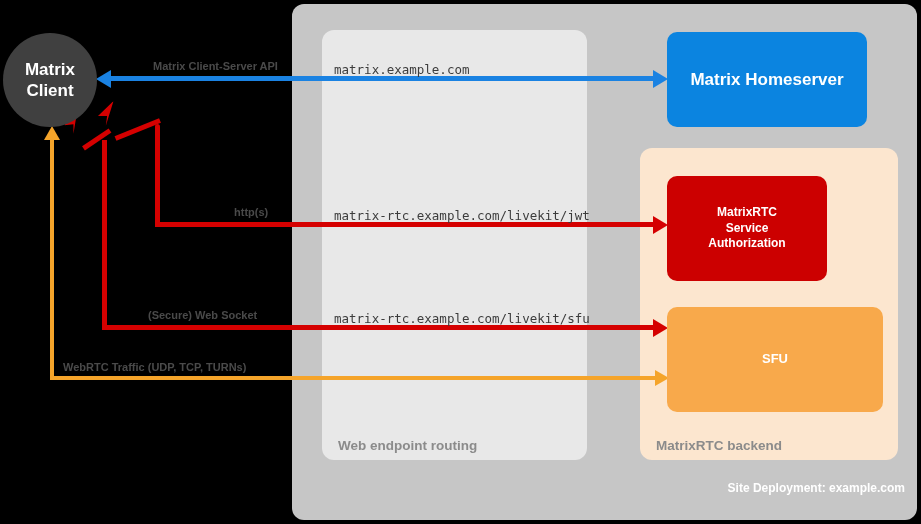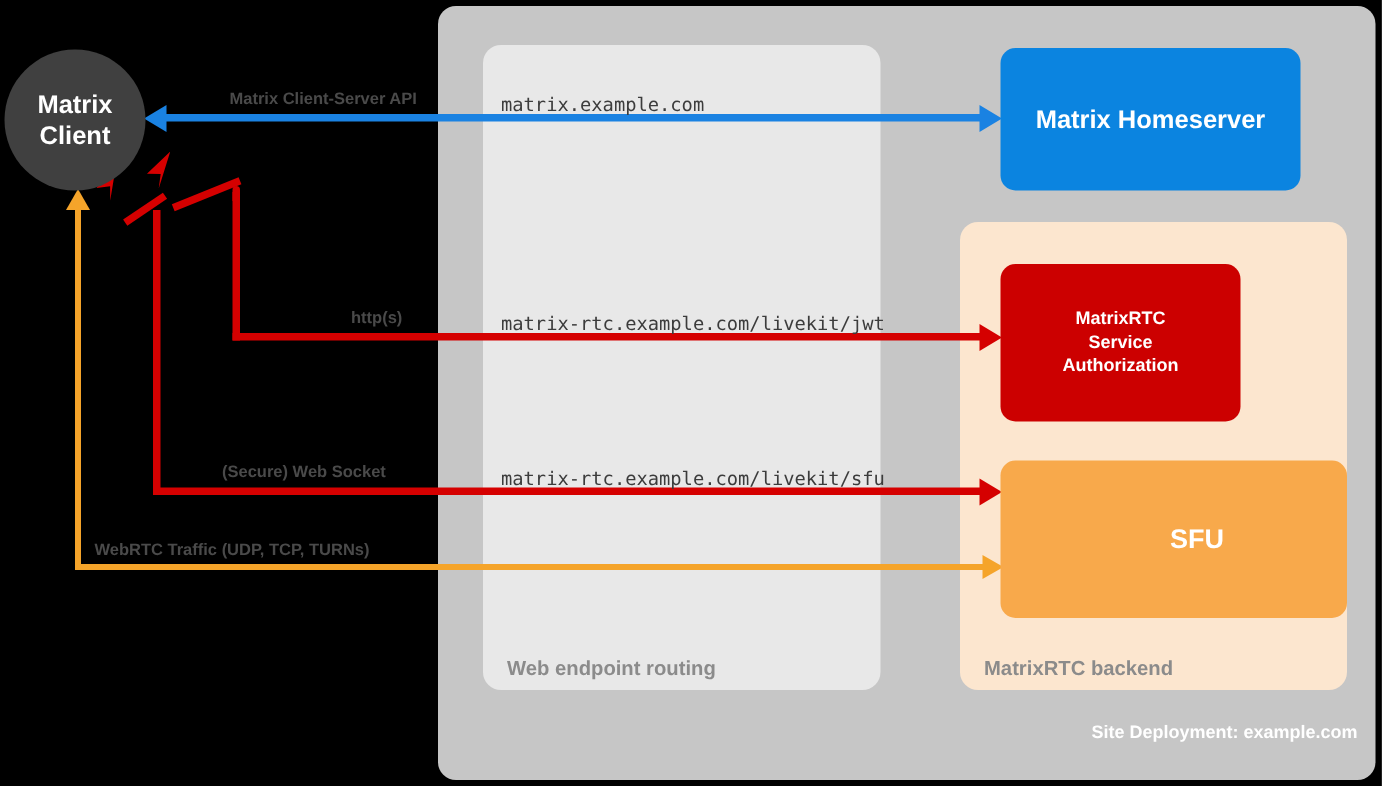--- a/index.html
+++ b/index.html
@@ -106,24 +106,23 @@
     font-size: 17px;
   }
   .box-auth {
     left: 667px; top: 176px;
     width: 160px; height: 105px;
     background: #cc0000;
     font-size: 12px;
   }
   .box-sfu {
     left: 667px; top: 307px;
-    width: 200px; height: 105px;
+    width: 216px; height: 105px;
     background: #f8a94b;
-    font-size: 18px;
-    padding-left: 31px;
+    font-size: 13px;
   }
 
   
   .stroke { position: absolute; z-index: 3; }
   .h { height: 5px; }
   .v { width: 5px; }
 
   .c-blue  { background: #1a82e2; }
   .c-red   { background: #d50000; }
   .c-orange{ background: #f5a42a; }

